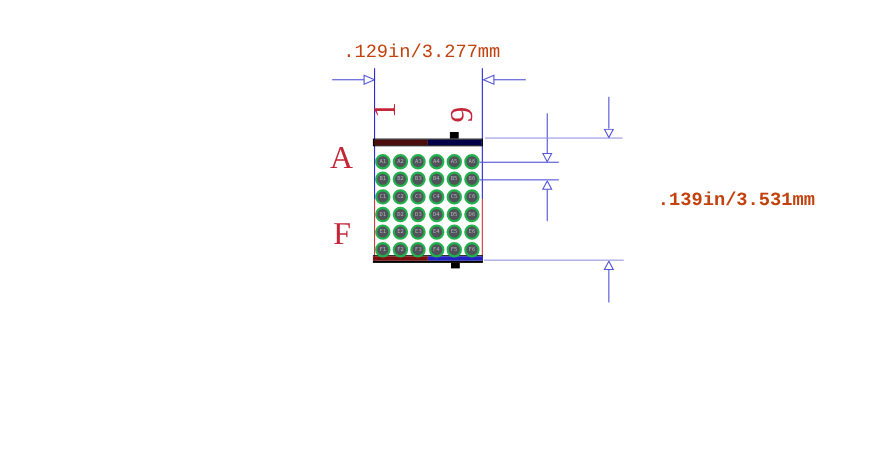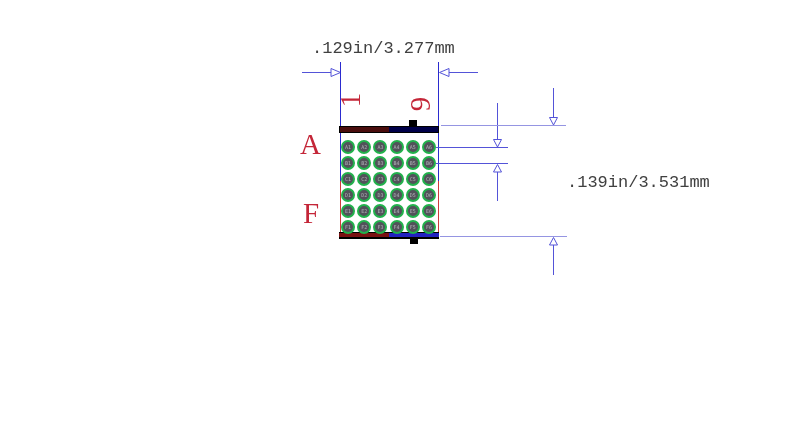--- a/index.html
+++ b/index.html
@@ -1,20 +1,20 @@
 <!DOCTYPE html>
 <html><head>
 <meta charset="utf-8">
 <style>
   html,body{margin:0;padding:0;background:#ffffff;}
   .canvas{position:relative;width:800px;height:427px;background:#ffffff;overflow:hidden;
           font-family:"Liberation Mono","DejaVu Sans Mono",monospace;}
   .abs{position:absolute;}
   
-  .dimtext{font-size:17px;line-height:18px;color:#404040;white-space:pre;letter-spacing:0px;}
+  .dimtext{font-size:17px;line-height:18px;color:#c2410c;white-space:pre;letter-spacing:0px;}
   
   .hline{height:1px;background:#5353d8;}
   .vline{width:1px;background:#5353d8;}
   .extline{height:1px;background:#9595e2;}
   .edge-blue{width:1px;background:#2b2bcf;}
   .edge-red{width:1px;background:#cf3b3b;}
   
   .bar{box-sizing:border-box;display:flex;}
   .bar-top{border:1px solid #000;}
   .bar-bottom{border-top:1px solid #000;border-bottom:2px solid #000;}
@@ -134,15 +134,15 @@
     <svg width="11" height="9">
         <path d="M5.5,8 L1.5,0.5 L9.5,0.5 Z" fill="#ffffff" stroke="#5353d8"></path>
       </svg>
   </div>
   <div class="abs" style="left:548px;top:237px;">
     <svg width="11" height="9">
         <path d="M5.5,0.5 L1.5,8 L9.5,8 Z" fill="#ffffff" stroke="#5353d8"></path>
       </svg>
   </div>
   <div class="abs vline" style="left:553px;top:245px;height:30px;"></div>
-  <div class="abs dimtext" style="left:567px;top:174px;">.139in/3.531mm</div>
+  <div class="abs dimtext" style="left:598px;top:174px;font-weight:bold;">.139in/3.531mm</div>
 
 </div>
 
 </body></html>

